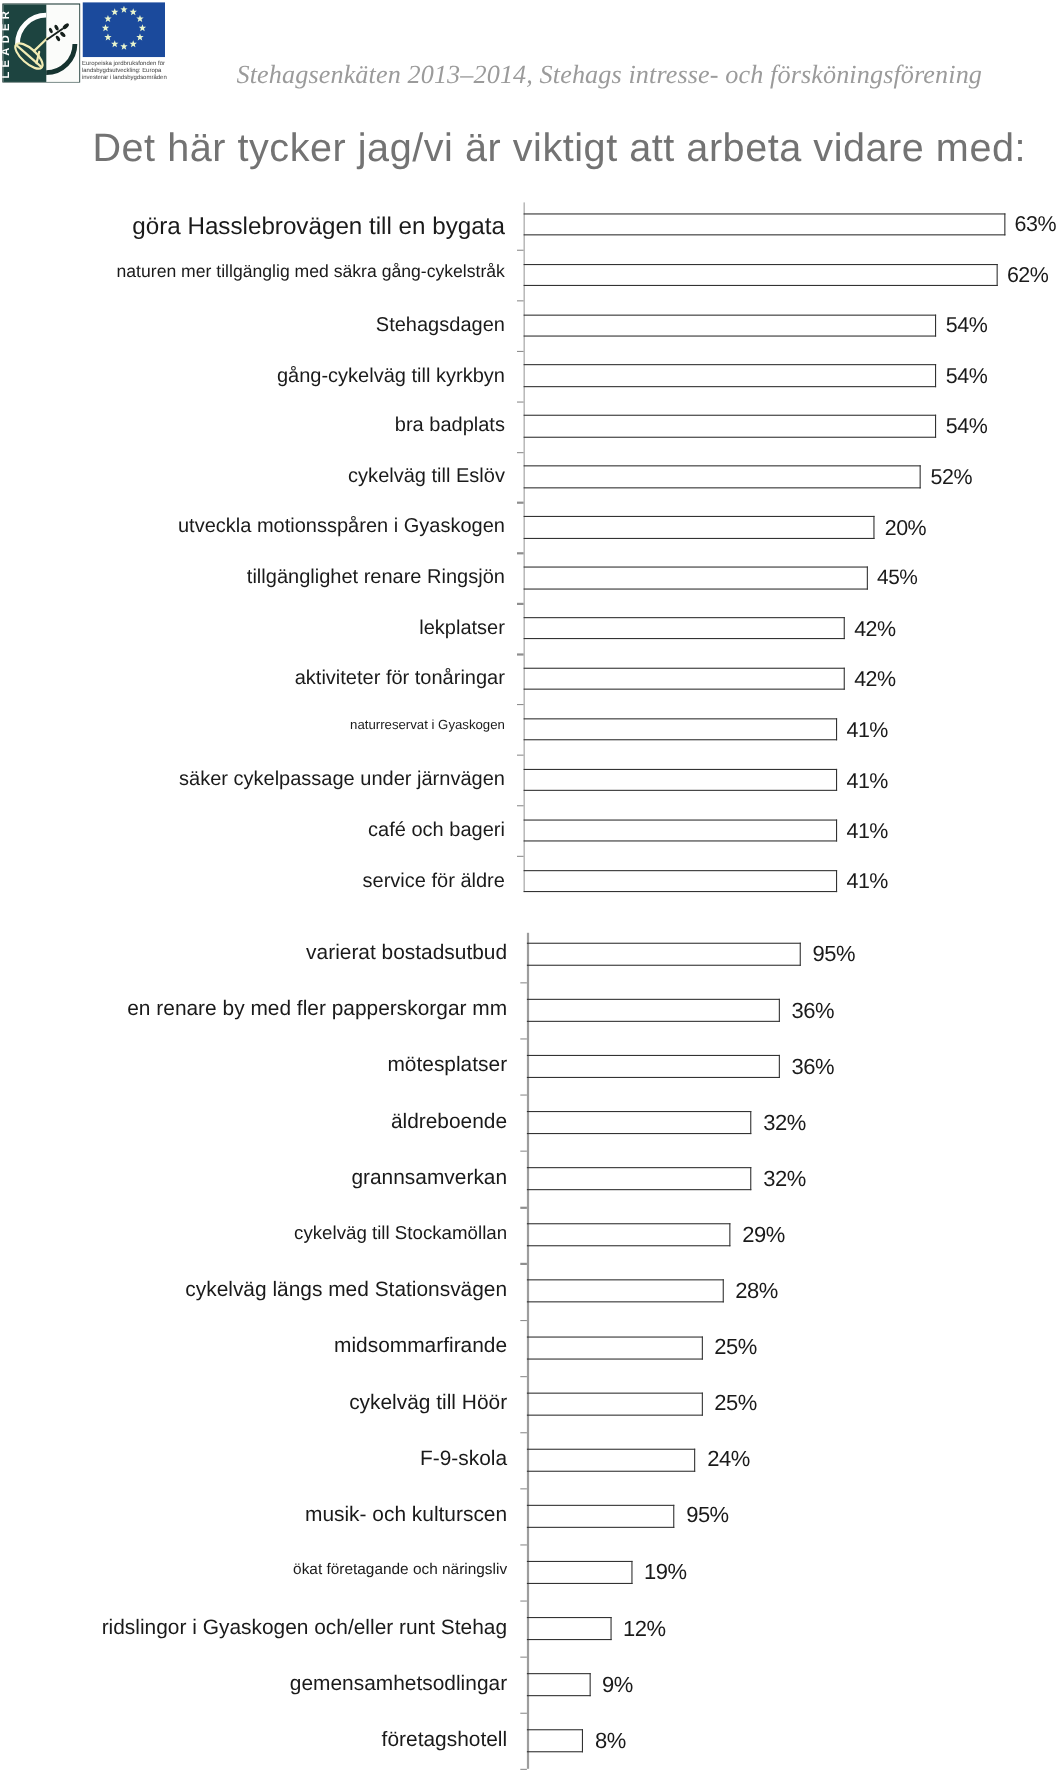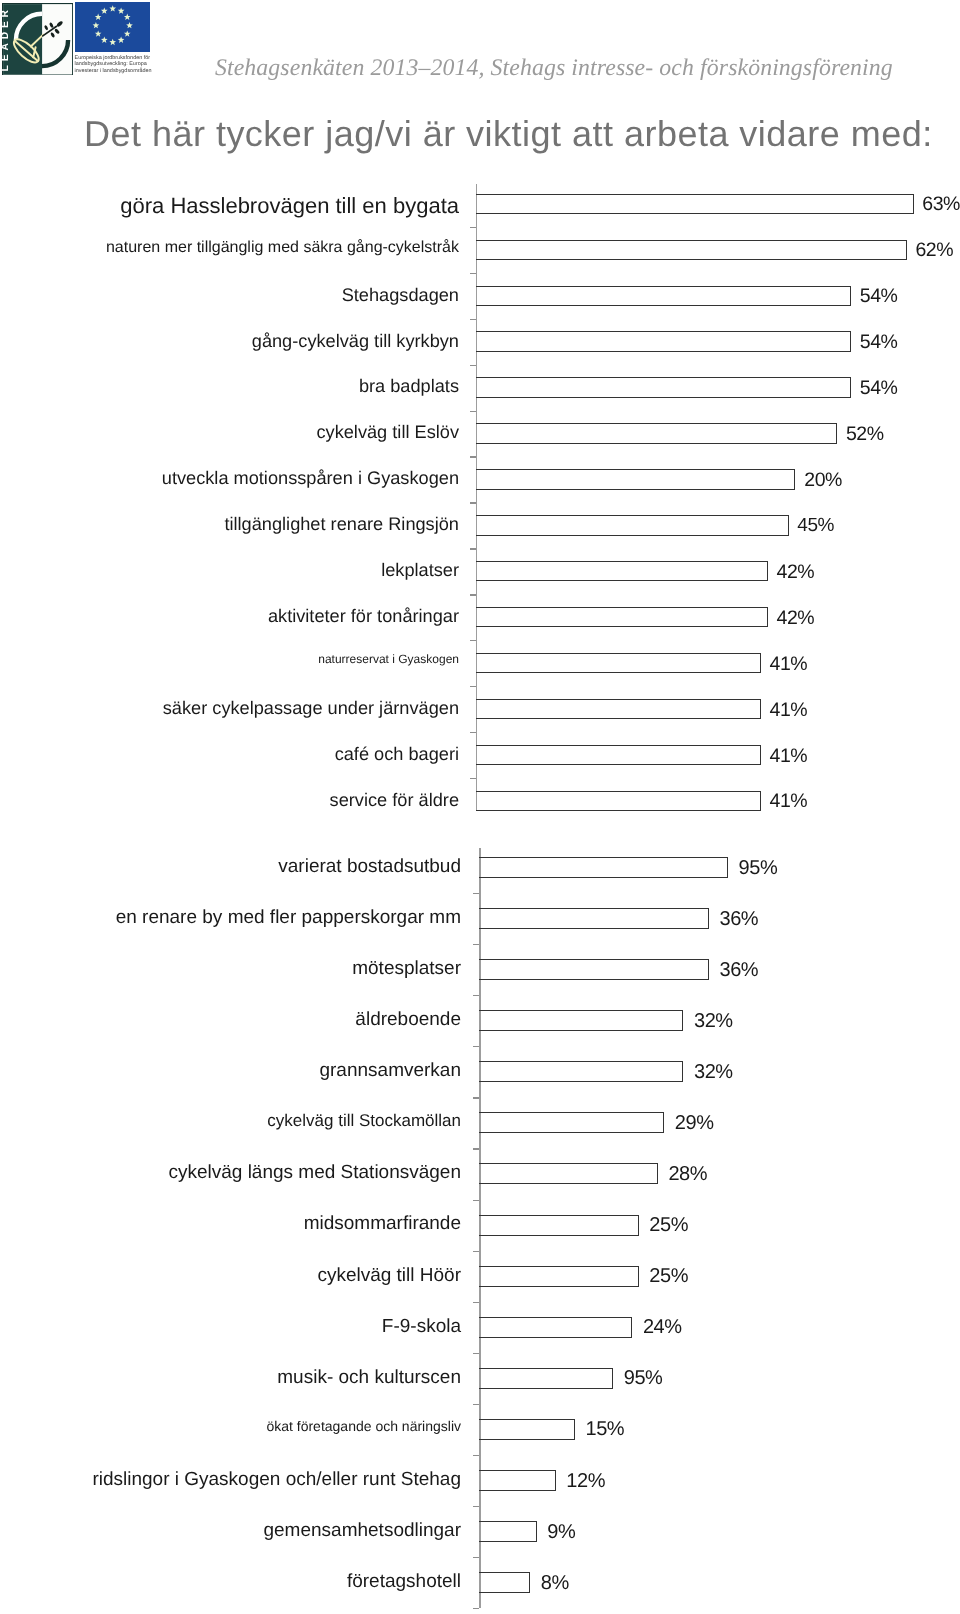--- a/index.html
+++ b/index.html
@@ -245,21 +245,21 @@
       <div class="tick" style="left:473.3px;top:1352.76px;width:6px"></div>
       <div class="row" style="top:1367.8px">
         <div class="cat" style="right:499px;top:-1.0899999999999999px;font-size:19px">musik- och kulturscen</div>
         <div class="bar" style="left:479.3px;top:0;width:133.98px;height:21px"></div>
         <div class="val" style="left:623.78px;top:-0.40000000000000036px;font-size:20px">95%</div>
       </div>
       <div class="tick" style="left:473.3px;top:1403.84px;width:6px"></div>
       <div class="row" style="top:1418.88px">
         <div class="cat" style="right:499px;top:-1.0899999999999999px;font-size:14px">ökat företagande och näringsliv</div>
         <div class="bar" style="left:479.3px;top:0;width:95.7px;height:21px"></div>
-        <div class="val" style="left:585.5px;top:-0.40000000000000036px;font-size:20px">15%</div>
+        <div class="val" style="left:585.5px;top:-0.40000000000000036px;font-size:20px">19%</div>
       </div>
       <div class="tick" style="left:473.3px;top:1454.92px;width:6px"></div>
       <div class="row" style="top:1469.96px">
         <div class="cat" style="right:499px;top:-1.0899999999999999px;font-size:19px">ridslingor i Gyaskogen och/eller runt Stehag</div>
         <div class="bar" style="left:479.3px;top:0;width:76.56px;height:21px"></div>
         <div class="val" style="left:566.36px;top:-0.40000000000000036px;font-size:20px">12%</div>
       </div>
       <div class="tick" style="left:473.3px;top:1506px;width:6px"></div>
       <div class="row" style="top:1521.04px">
         <div class="cat" style="right:499px;top:-1.0899999999999999px;font-size:19px">gemensamhetsodlingar</div>

